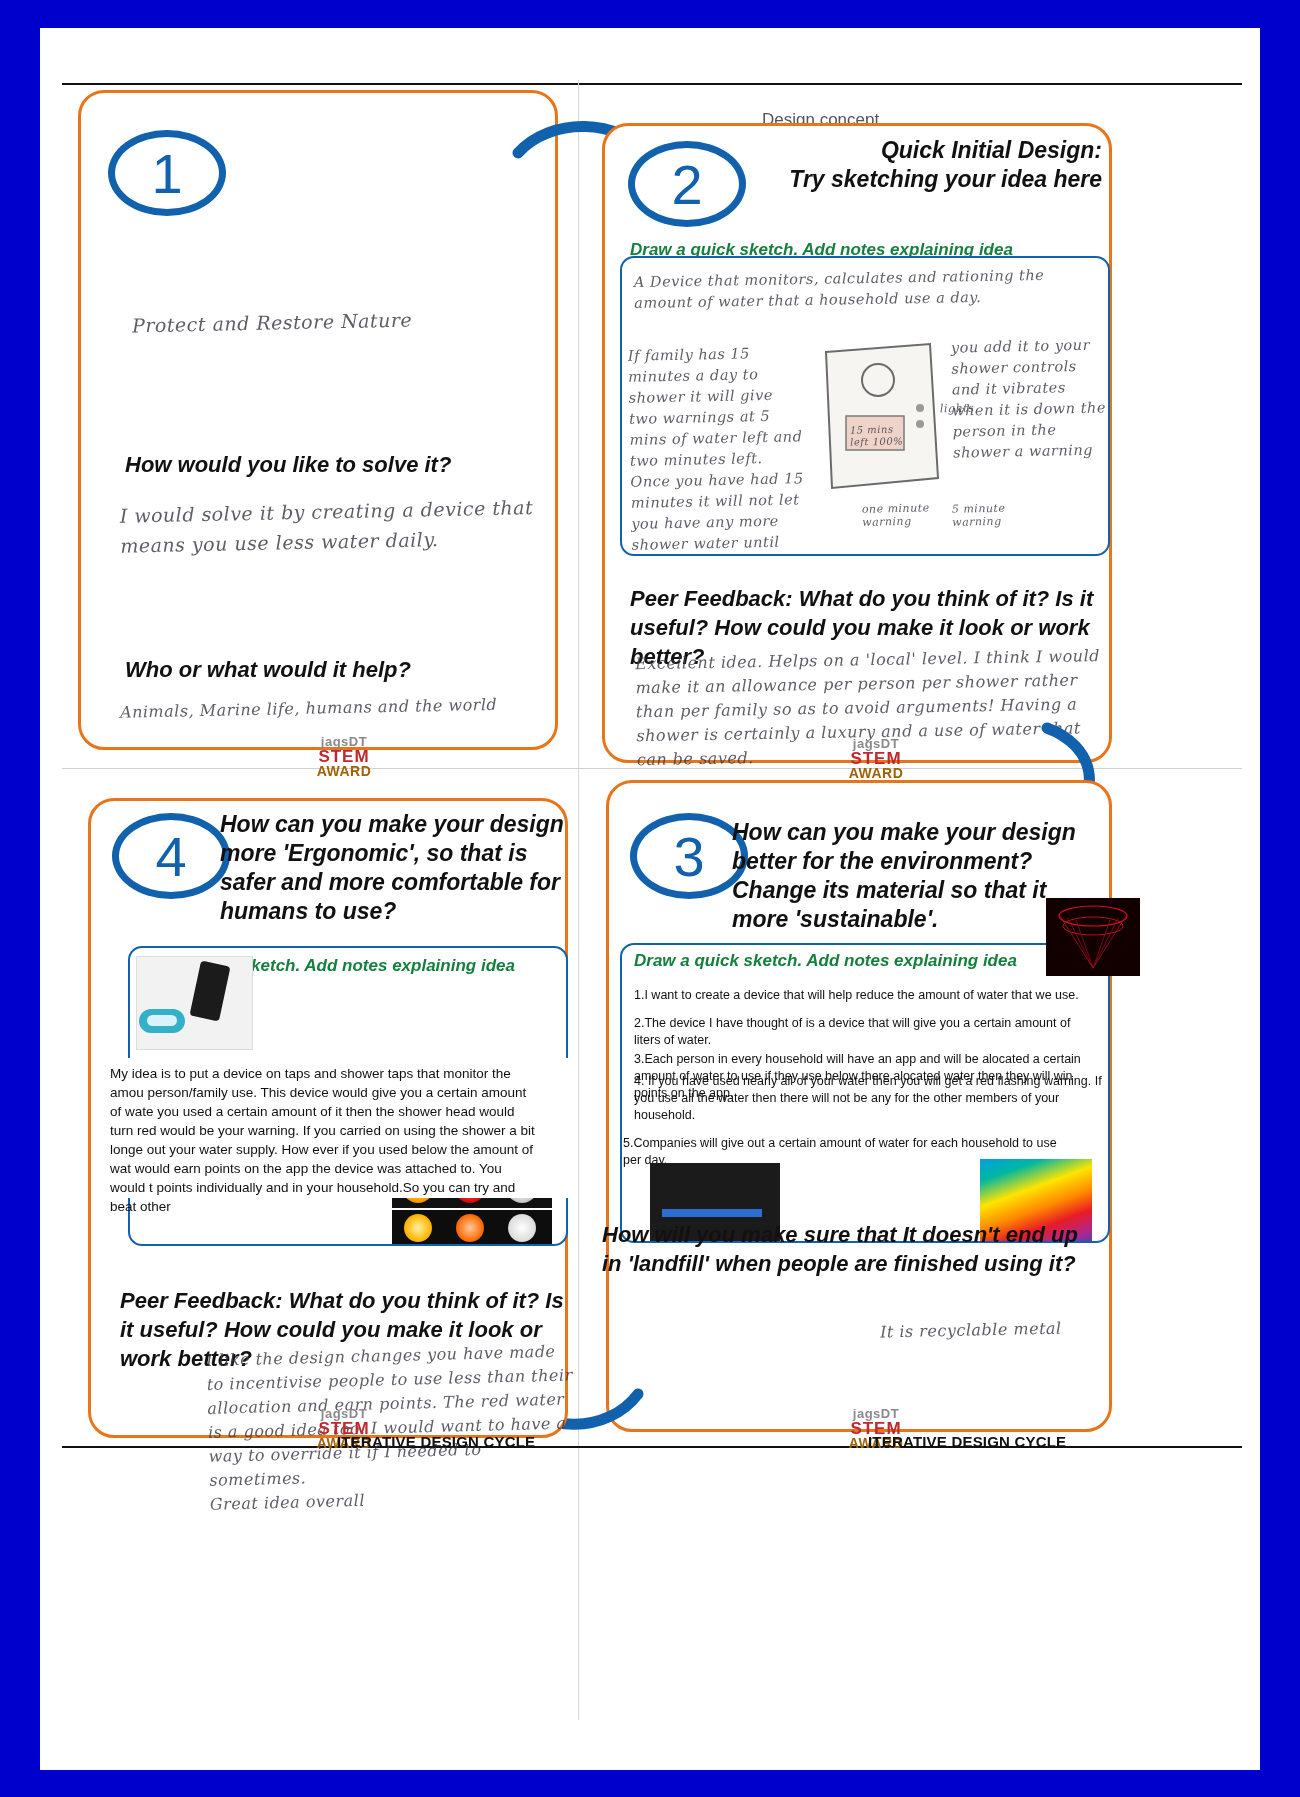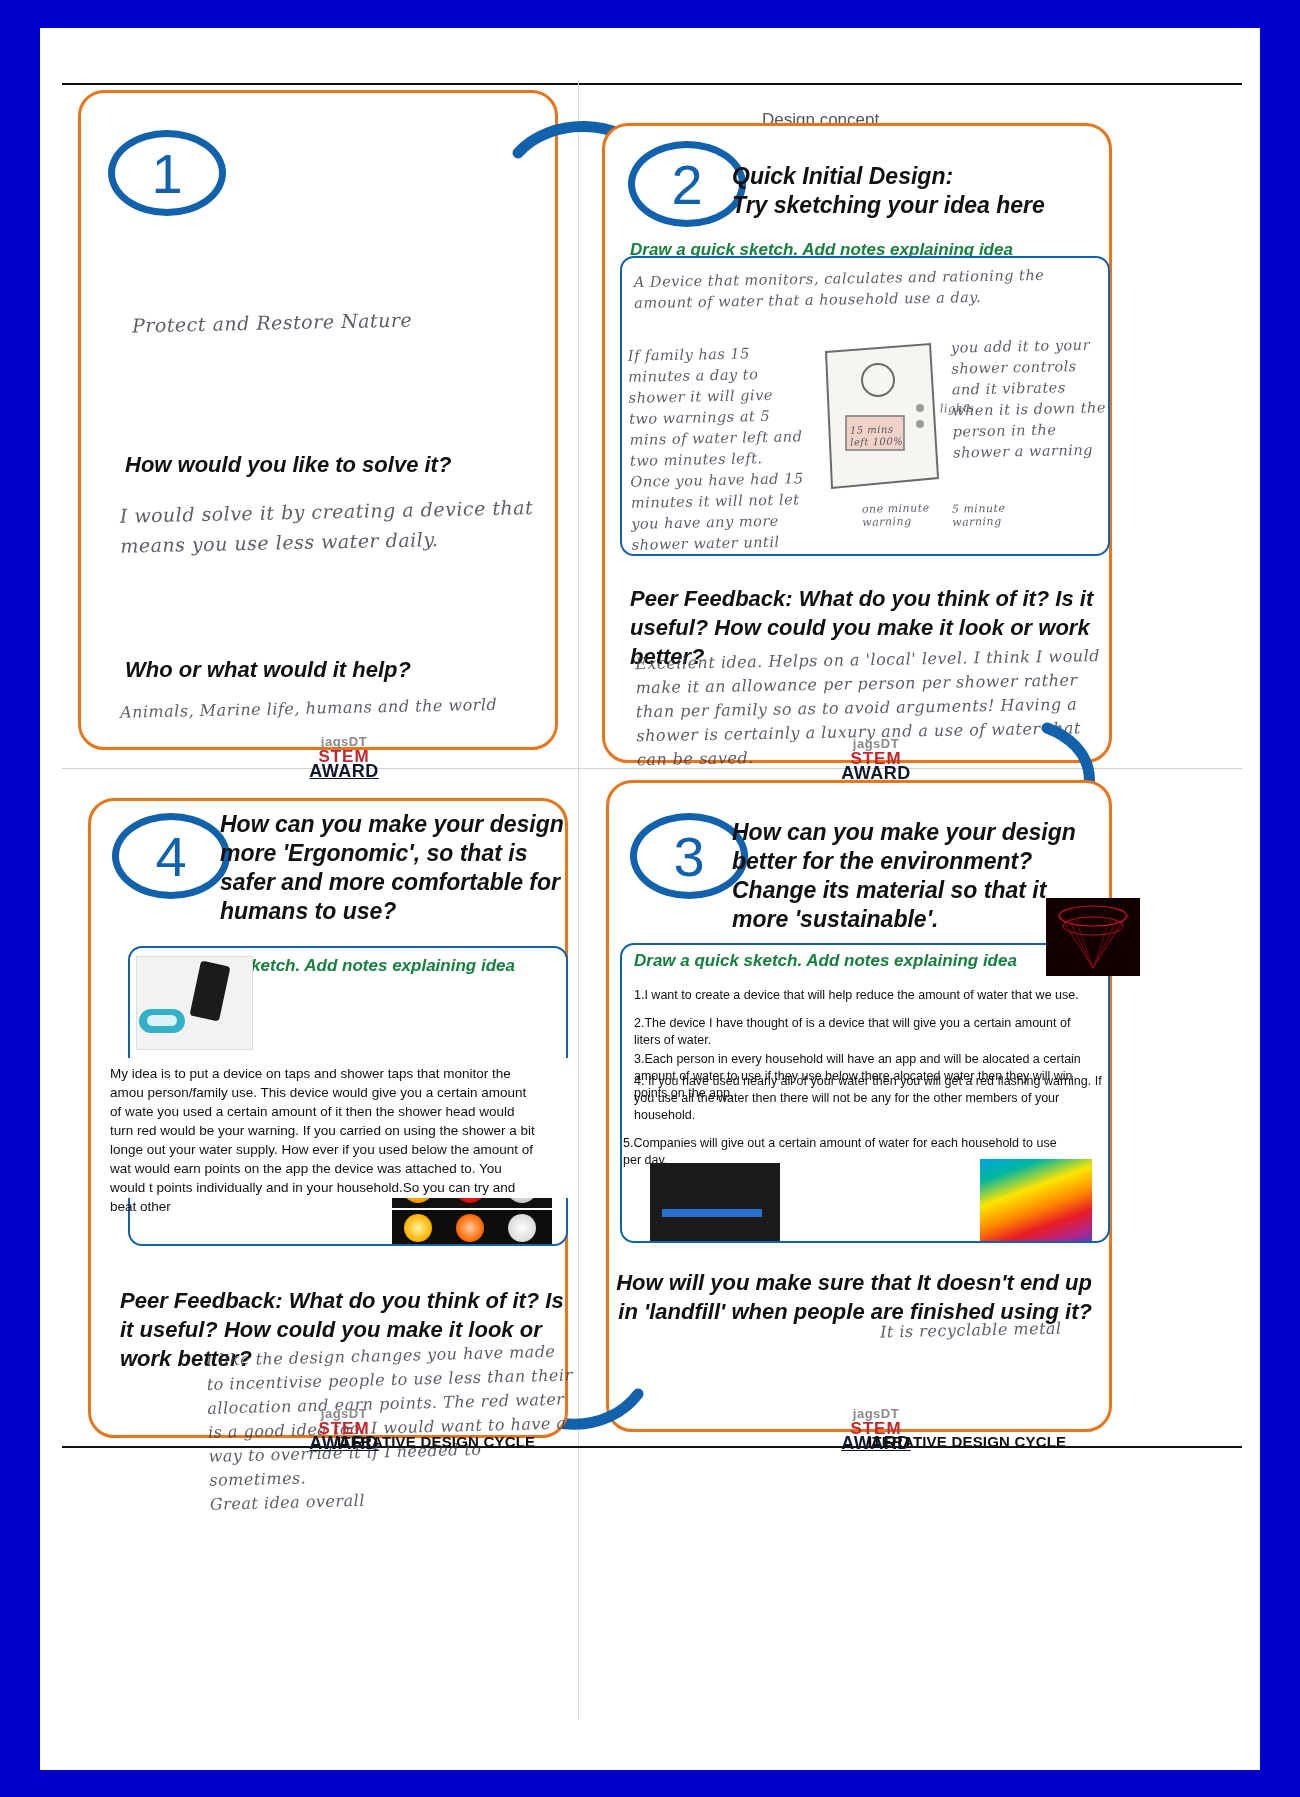--- a/index.html
+++ b/index.html
@@ -129,21 +129,21 @@
     font-family:"Liberation Sans", sans-serif;
     color:#C1272D;
     font-weight:bold;
     line-height:15px;
     font-size:13px;
     text-align:center;
     letter-spacing:.5px;
   }
   .logo .l1{color:#8a8a8a;font-size:13px;}
   .logo .l2{color:#C1272D;font-size:17px;letter-spacing:1px;}
-  .logo .l3{color:#0f172a;font-size:18px;text-decoration:underline;}
+  .logo .l3{color:#a16207;font-size:14px;}
 
   
   .photo{position:absolute;background:#2a2a2a;overflow:hidden;}
   .phone-photo{
     position:absolute;background:#f2f2f2;border:1px solid #ddd;
   }
   .led{
     position:absolute;border-radius:50%;
   }
   .whitepatch{position:absolute;background:#fff;}
@@ -190,21 +190,21 @@
   <svg class="arrow" style="left:470px;top:85px;" width="160" height="90">
     <path d="M8,40 C40,4 110,4 140,44" stroke="#1161AD" stroke-width="11" fill="none" stroke-linecap="round"></path>
     <polygon points="128,38 156,44 134,64" fill="#1161AD"></polygon>
   </svg>
 
   <div class="quad-title t2">Design concept</div>
   <div class="idc idc-tr">ITERATIVE DESIGN CYCLE</div>
   <div class="card q2"></div>
   <div class="numcircle" style="left:588px;top:113px;">2</div>
 
-  <div class="hdr big" style="left:692px;top:134px;width:370px;white-space:pre-line;">Quick Initial Design:
+  <div class="hdr big" style="left:692px;top:108px;width:370px;white-space:pre-line;text-align:right;">Quick Initial Design:
 Try sketching your idea here</div>
 
   <div class="sketch-label" style="left:590px;top:212px;">Draw a quick sketch. Add notes explaining idea</div>
   <div class="sketchbox" style="left:580px;top:228px;width:490px;height:300px;">
     <div class="hand xs" style="left:12px;top:10px;width:460px;transform:rotate(-1deg);">A Device that monitors, calculates and rationing the amount of water that a household use a day.</div>
     <div class="hand xs" style="left:8px;top:86px;width:175px;">If family has 15 minutes a day to shower it will give two warnings at 5 mins of water left and two minutes left. Once you have had 15 minutes it will not let you have any more shower water until the next day.</div>
     <div class="hand xs" style="left:330px;top:78px;width:155px;">you add it to your shower controls and it vibrates when it is down the person in the shower a warning</div>
 
     <svg style="position:absolute;left:190px;top:80px;" width="140" height="160">
       <path d="M14,14 L118,6 L126,140 L20,150 Z" fill="#f6f5f2" stroke="#6b6b6b" stroke-width="2"></path>
@@ -255,21 +255,21 @@
 
   <div class="redcoil" style="left:1006px;top:870px;width:94px;height:78px;">
     <svg width="94" height="78">
       <ellipse cx="47" cy="18" rx="34" ry="10" fill="none" stroke="#d01020" stroke-width="1.2"></ellipse>
       <ellipse cx="47" cy="28" rx="30" ry="9" fill="none" stroke="#c00f1e" stroke-width="1"></ellipse>
       <path d="M14,18 L47,70 L80,18" stroke="#b00c1a" stroke-width=".8" fill="none"></path>
       <path d="M22,20 L47,70 M72,20 L47,70 M30,22 L47,70 M64,22 L47,70" stroke="#a00a18" stroke-width=".7"></path>
     </svg>
   </div>
 
-  <div class="hdr" style="left:562px;top:1240px;width:490px;text-align:right;">How will you make sure that It doesn't end up in 'landfill' when  people are finished using it?</div>
+  <div class="hdr" style="left:562px;top:1192px;width:490px;">How will you make sure that It doesn't end up in 'landfill' when  people are finished using it?</div>
   <div class="hand sm" style="left:840px;top:1290px;width:230px;">It is recyclable metal</div>
 
   <div class="logo" style="left:790px;top:1378px;">
     <div class="l1">jagsDT</div>
     <div class="l2">STEM</div>
     <div class="l3">AWARD</div>
   </div>
   <div class="idc idc-br">ITERATIVE DESIGN CYCLE</div>
 
   <svg class="arrow" style="left:448px;top:1340px;" width="160" height="90">

